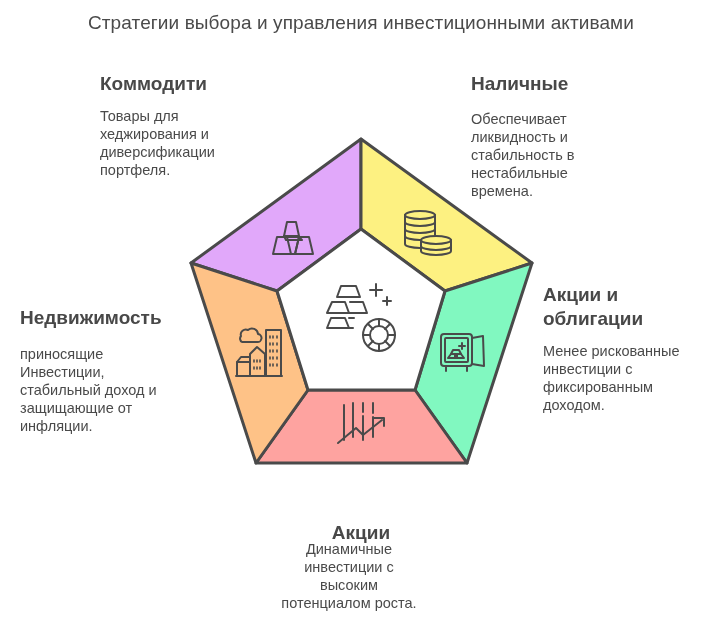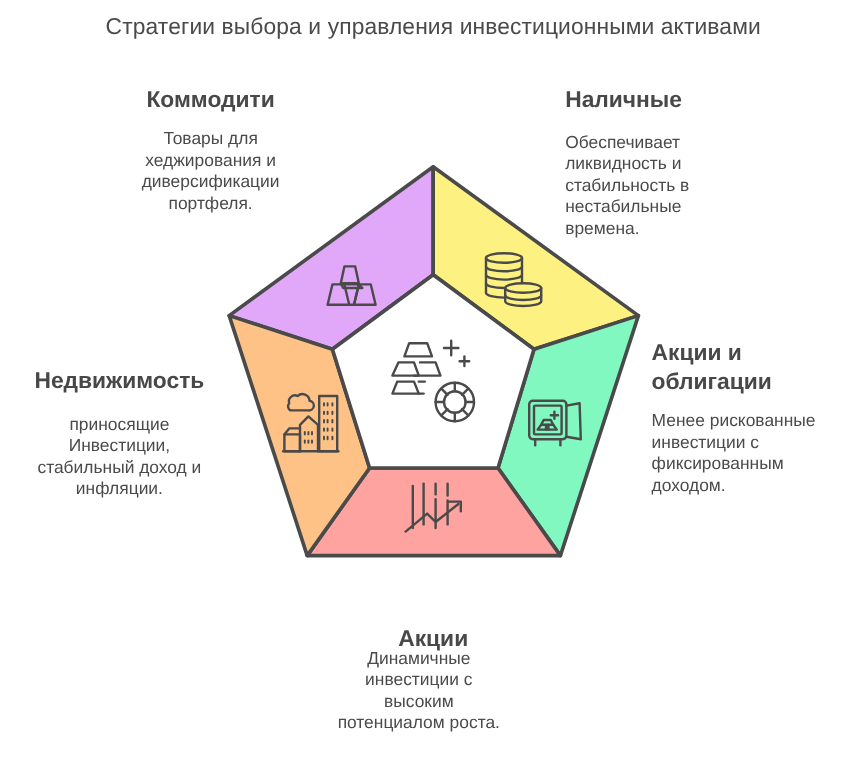--- a/index.html
+++ b/index.html
@@ -1,21 +1,21 @@
 <!DOCTYPE html>
 <html><head>
 <meta charset="utf-8">
 <style>
   html, body { margin:0; padding:0; background:#ffffff; }
   body { width:722px; height:636px; position:relative; overflow:hidden; font-family:"Liberation Sans", "DejaVu Sans", sans-serif; color:#4a4a4a; }
   .title { position:absolute; left:0; top:12px; width:722px; text-align:center; font-size:19px; color:#4a4a4a; letter-spacing:0.1px; }
   .diagram { position:absolute; left:0; top:0; }
   .heading { position:absolute; font-size:19px; font-weight:bold; color:#484848; line-height:24px; }
   .desc { position:absolute; font-size:14.5px; color:#4a4a4a; line-height:18px; }
-  .r { text-align:center; }
+  .r { text-align:left; }
   .c { text-align:center; }
   .l { text-align:left; }
 </style>
 </head>
 <body>
 
 <div class="title">Стратегии выбора и управления инвестиционными активами</div>
 
 <svg class="diagram" width="722" height="636" viewBox="0 0 722 636" xmlns="http://www.w3.org/2000/svg">
   <g stroke="#4a4a4a" stroke-width="3" stroke-linejoin="round">
@@ -145,14 +145,15 @@
   <div>инвестиции с</div>
   <div>высоким</div>
   <div>потенциалом роста.</div>
 </div>
 
 <div class="heading r" style="left:20px; top:306px; width:159px;">Недвижимость</div>
 <div class="desc r" style="left:20px; top:345px; width:159px;">
   <div>приносящие</div>
   <div>Инвестиции,</div>
   <div>стабильный доход и</div>
+  <div>защищающие от</div>
   <div>инфляции.</div>
 </div>
 
 </body></html>

